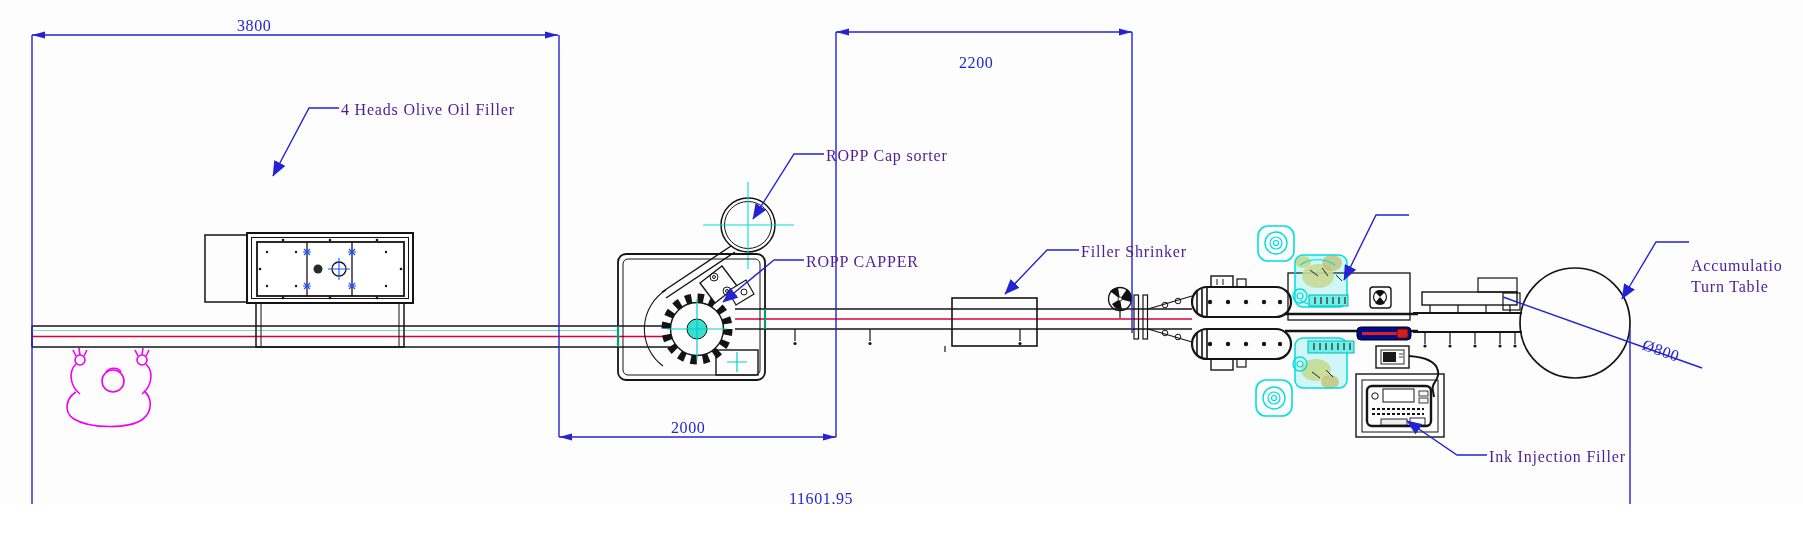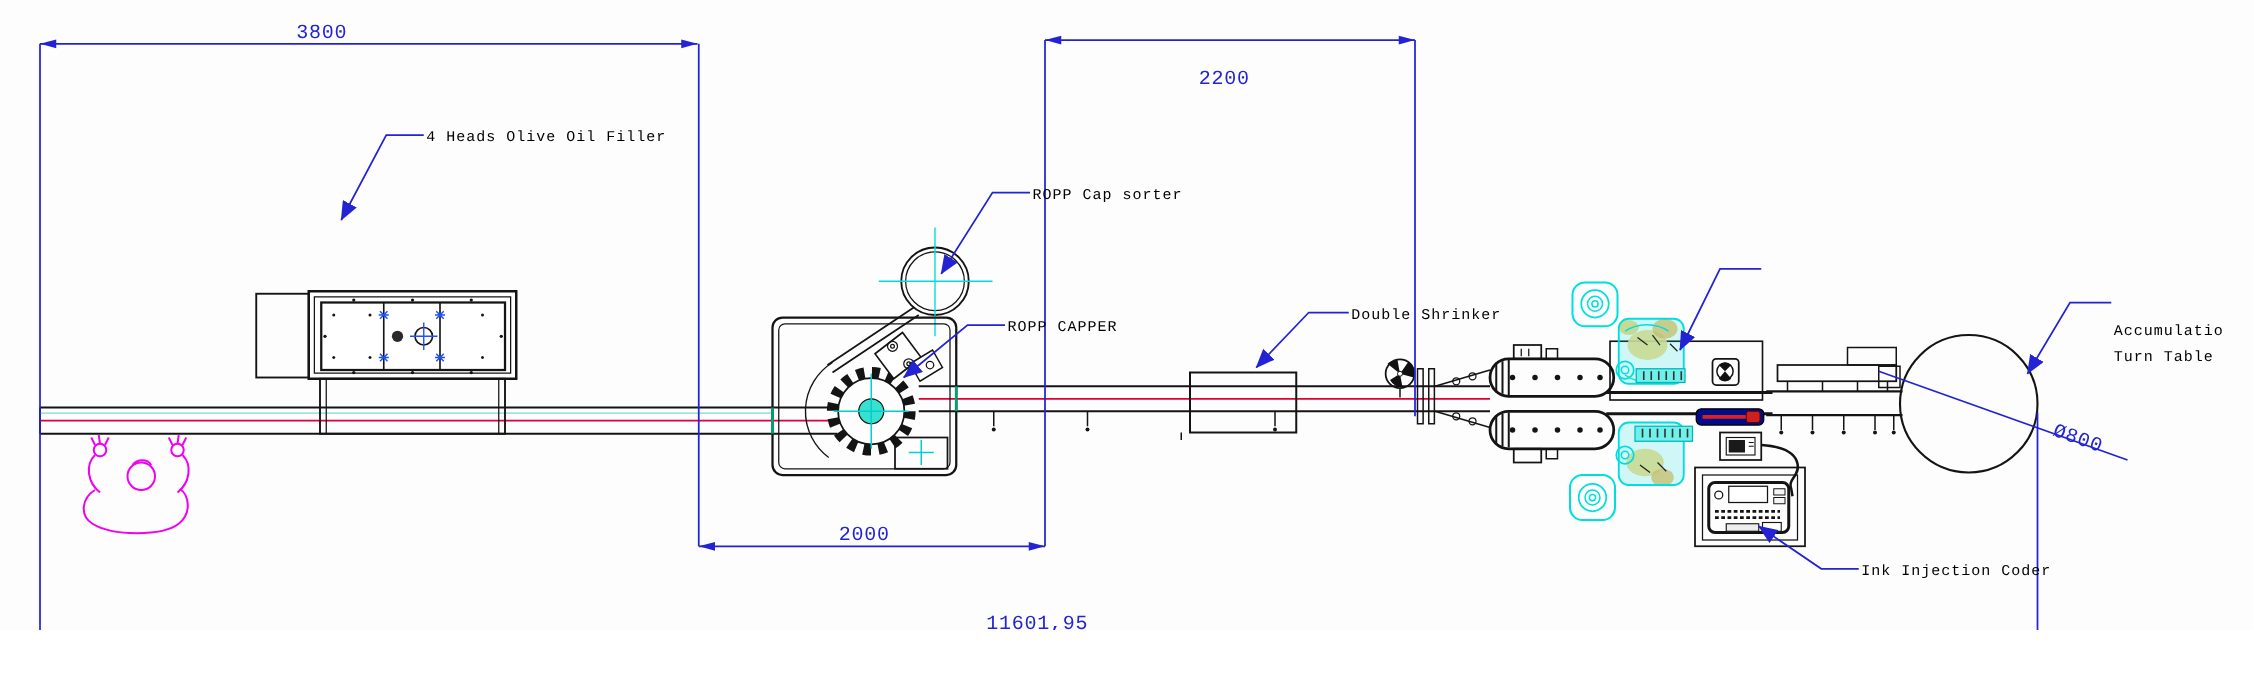--- a/index.html
+++ b/index.html
@@ -1,22 +1,22 @@
 <!DOCTYPE html>
 <html><head>
 <meta charset="utf-8">
 <style>
   html,body{margin:0;padding:0;background:#ffffff;}
   #canvas{
     position:relative;width:1803px;height:504px;background:#fdfdfe;
-    overflow:hidden;font-family:Liberation Mono, monospace;
+    overflow:hidden;font-family:Liberation Serif, serif;
   }
   svg.draw{position:absolute;left:0;top:0;}
   .lbl{
-    position:absolute;color:#000000;font-size:12px;letter-spacing:0.8px;
+    position:absolute;color:#4c1d95;font-size:16px;letter-spacing:0.8px;
     white-space:nowrap;line-height:22px;
   }
   .dimtxt{
     position:absolute;color:#2323d4;font-size:16px;letter-spacing:0.6px;
     white-space:nowrap;
   }
   .rot{transform:rotate(19.5deg);transform-origin:0 0;}
 </style>
 </head>
 <body>
@@ -320,23 +320,23 @@
 <div class="dimtxt" style="left:789px;top:490px;text-align:center;">11601,95</div>
 
 <div class="dimtxt rot" style="left:1646px;top:336px;">Ø800</div>
 
 <div class="lbl" style="left:341px;top:99px;">4 Heads Olive Oil Filler</div>
 
 <div class="lbl" style="left:826px;top:145px;">ROPP Cap sorter</div>
 
 <div class="lbl" style="left:806px;top:251px;text-align:center;">ROPP CAPPER</div>
 
-<div class="lbl" style="left:1081px;top:241px;">Double Shrinker</div>
+<div class="lbl" style="left:1081px;top:241px;">Filler Shrinker</div>
 
 
 <div class="lbl" style="left:1691px;top:231px;line-height:21px;margin-top:24px;">
   <div>Accumulatio</div>
   <div>Turn Table</div>
 </div>
 
-<div class="lbl" style="left:1489px;top:446px;">Ink Injection Coder</div>
+<div class="lbl" style="left:1489px;top:446px;">Ink Injection Filler</div>
 
 </div>
 
 </body></html>

